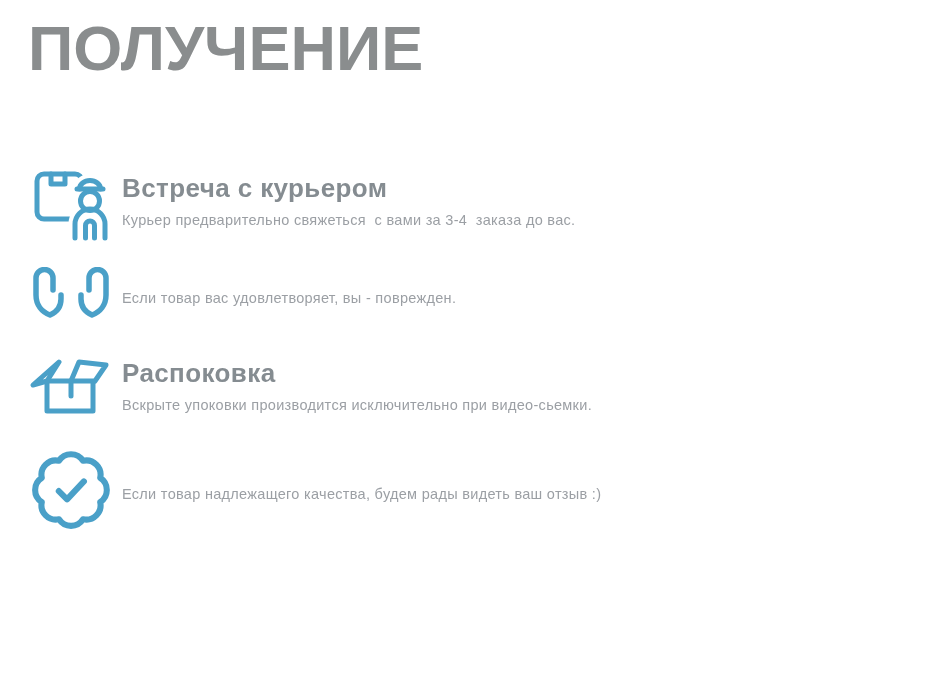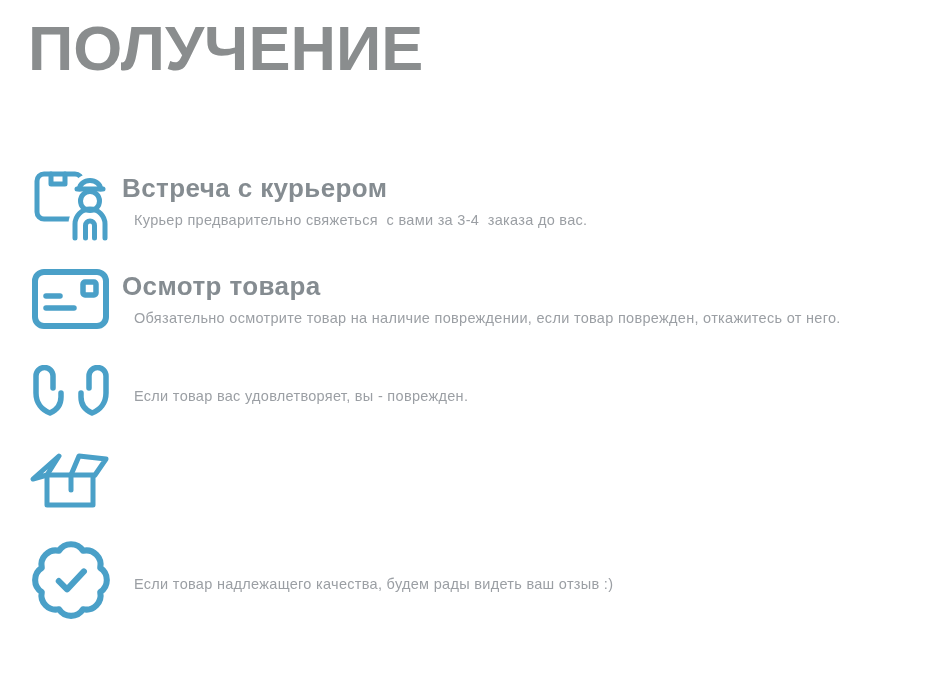--- a/index.html
+++ b/index.html
@@ -39,21 +39,21 @@
     font-size: 26px;
     font-weight: 700;
     letter-spacing: 0.4px;
     color: var(--heading);
     margin: 0;
     line-height: 1.15;
   }
   .step-desc {
     font-size: 14.5px;
     color: var(--text);
-    margin: 6px 0 0 12px;
+    margin: 6px 0 0 0;
     line-height: 1.4;
     max-width: 742px;
     letter-spacing: 0.3px;
     white-space: pre-wrap;
   }
 </style>
 </head>
 <body style="--accent: #4aa0c8; --title: #8a8d8e; --heading: #858c91; --text: #9b9fa4;">
 
 <div class="page">
@@ -79,34 +79,20 @@
           <path d="M44 77 V63 a15 15 0 0 1 30 0 V77"></path>
           <path d="M54.5 77 V64.5 a4.5 4.5 0 0 1 9 0 V77"></path>
         </svg>
       </div>
       <div class="step-body">
         <h2 class="step-title">Встреча с курьером</h2>
         <p class="step-desc">Курьер предварительно свяжеться  с вами за 3-4  заказа до вас.</p>
       </div>
     </div>
 
-    <div class="step">
-      <div class="step-icon-wrap">
-        <svg width="80" height="64" viewBox="0 0 80 64" fill="none" stroke="currentColor" stroke-width="6" stroke-linecap="round" stroke-linejoin="round">
-          <rect x="4" y="5" width="71" height="54" rx="9"></rect>
-          <rect x="52" y="15" width="13" height="13" rx="2" stroke-width="5.5"></rect>
-          <path d="M15 29 H29" stroke-width="5.5"></path>
-          <path d="M15 41 H43" stroke-width="5.5"></path>
-        </svg>
-      </div>
-      <div class="step-body">
-        <h2 class="step-title">Осмотр товара</h2>
-        <p class="step-desc">Обязательно осмотрите товар на наличие повреждении, если товар поврежден, откажитесь от него.</p>
-      </div>
-    </div>
 
     <div class="step">
       <div class="step-icon-wrap">
         <svg width="84" height="54" viewBox="0 0 84 54" fill="none" stroke="currentColor" stroke-width="5.5" stroke-linecap="round" stroke-linejoin="round">
           <path d="M24 23 V11 A8.5 8.5 0 0 0 7 11 V28 C7 38 13 45 21 48 C28 45 32 39 32 32 V28"></path>
           <path d="M24 23 V11 A8.5 8.5 0 0 0 7 11 V28 C7 38 13 45 21 48 C28 45 32 39 32 32 V28" transform="translate(84,0) scale(-1,1)"></path>
         </svg>
       </div>
       <div class="step-body">
         <p class="step-desc">Если товар вас удовлетворяет, вы - поврежден.</p>
@@ -115,20 +101,24 @@
 
     <div class="step">
       <div class="step-icon-wrap">
         <svg width="84" height="62" viewBox="0 0 84 62" fill="none" stroke="currentColor" stroke-width="5" stroke-linecap="round" stroke-linejoin="round">
           <path d="M18 26 H64 V56 H18 Z"></path>
           <path d="M42 26 V41"></path>
           <path d="M18 26 L30 7 L4 30 Z"></path>
           <path d="M42 26 L50 7 L77 10 L66 26"></path>
         </svg>
       </div>
+      <div class="step-body">
+        <h2 class="step-title">Распоковка</h2>
+        <p class="step-desc">Вскрыте упоковки производится исключительно при видео-сьемки.</p>
+      </div>
     </div>
 
     <div class="step">
       <div class="step-icon-wrap">
         <svg width="86" height="86" viewBox="0 0 24 24" fill="none" stroke="currentColor" stroke-width="1.7" stroke-linecap="round" stroke-linejoin="round">
           <path d="M3.85 8.62a4 4 0 0 1 4.78-4.77 4 4 0 0 1 6.74 0 4 4 0 0 1 4.78 4.78 4 4 0 0 1 0 6.74 4 4 0 0 1-4.77 4.78 4 4 0 0 1-6.75 0 4 4 0 0 1-4.78-4.77 4 4 0 0 1 0-6.76Z"></path>
           <path d="m8.6 12.3 2.3 2.3 4.7-5"></path>
         </svg>
       </div>
       <div class="step-body">

